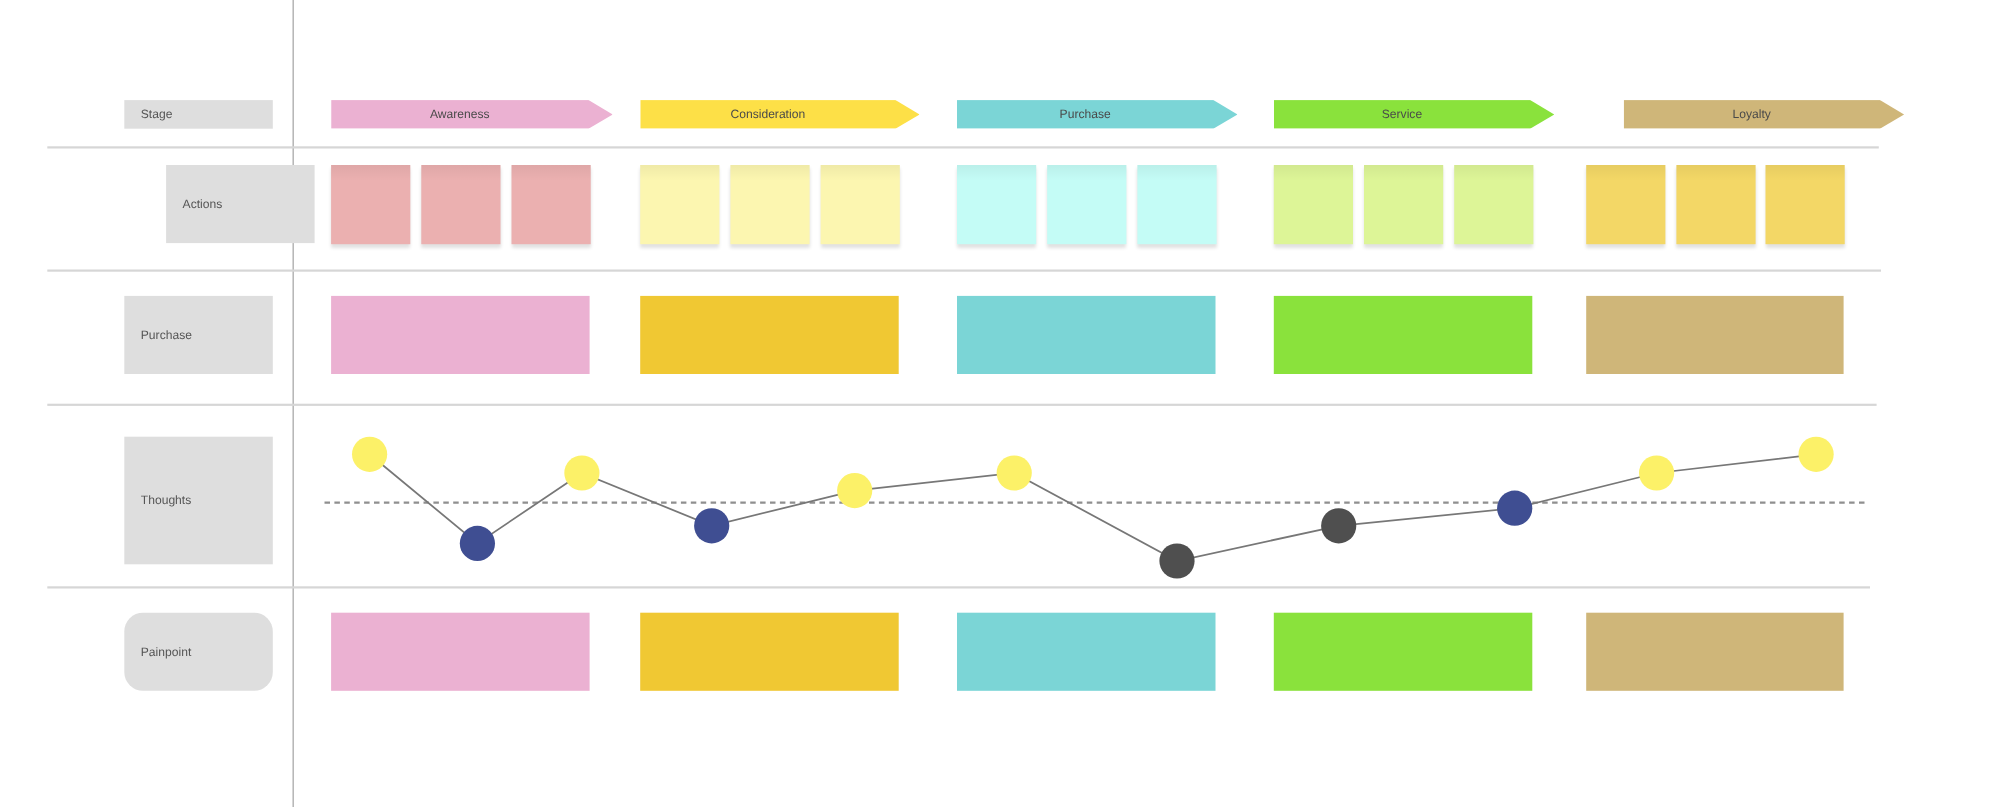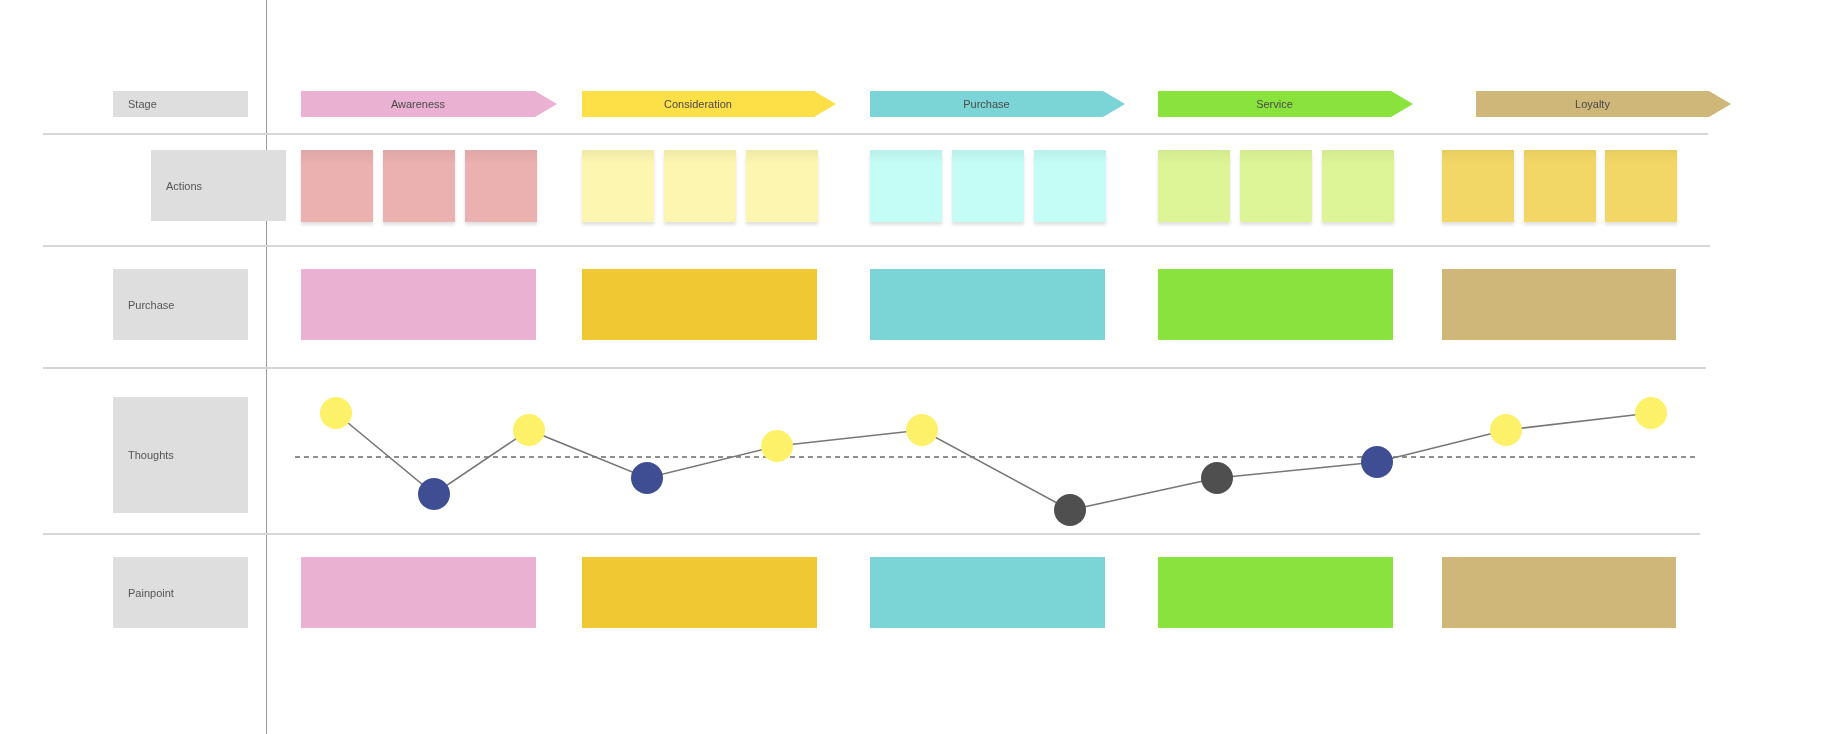--- a/index.html
+++ b/index.html
@@ -35,21 +35,21 @@
 </div>
 <div class="row-label" style="top:150px; height:71px;margin-left:38px;">
   <span>Actions</span>
 </div>
 <div class="row-label" style="top:269px; height:71px;">
   <span>Purchase</span>
 </div>
 <div class="row-label" style="top:397px; height:116px;">
   <span>Thoughts</span>
 </div>
-<div class="row-label" style="top:557px; height:71px;">
+<div class="row-label" style="top:557px; height:71px;border-radius:17px;">
   <span>Painpoint</span>
 </div>
 
 <div class="banner" style="left:301px; width:256px; background:#EBB1D2;">
   <span>Awareness</span>
 </div>
 <div class="banner" style="left:582px; width:254px; background:#fde047;">
   <span>Consideration</span>
 </div>
 <div class="banner" style="left:870px; width:255px; background:#7BD5D6;">

